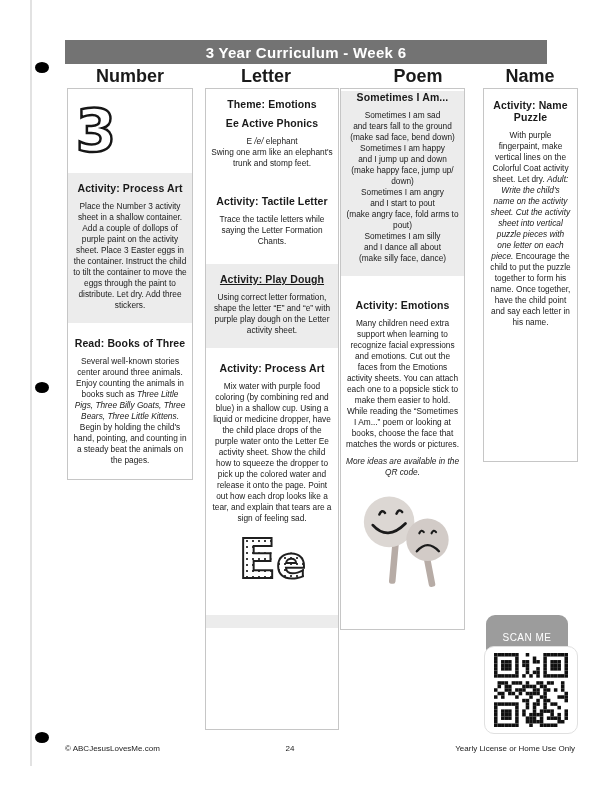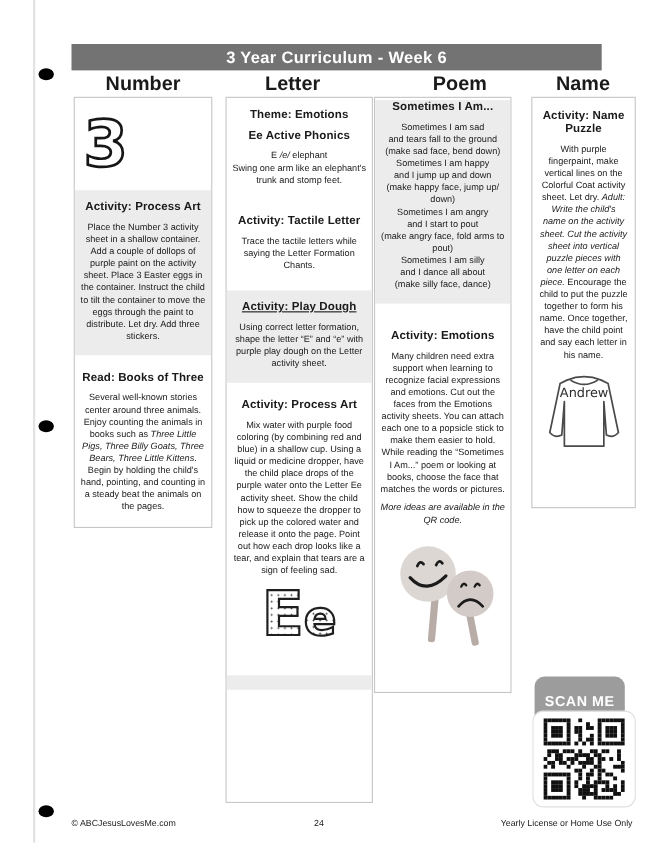--- a/index.html
+++ b/index.html
@@ -68,22 +68,22 @@
   .col-poem .white-blk { padding-top:16px; }
   .faces-wrap { margin-top:10px; }
 
   
   .col-name .blk { padding:8px 6px; }
   .shirt-wrap { margin-top:10px; }
 
   
   .scan-badge {
     position:absolute; left:486px; top:615px; width:82px; height:44px;
-    background:#9c9c9c; border-radius:9px; color:#fff; font-weight:bold;
-    font-size:13px; display:flex; align-items:center; justify-content:center; letter-spacing:.5px;
+    background:#9c9c9c; border-radius:9px; color:#fff; font-weight:normal;
+    font-size:10px; display:flex; align-items:center; justify-content:center; letter-spacing:.5px;
   }
   .scan-badge::after {
     content:""; position:absolute; left:8px; bottom:-8px;
     border:8px solid transparent; border-top-color:#9c9c9c; border-left-color:#9c9c9c;
     border-bottom-width:0; border-right-width:4px;
   }
   .qr-box {
     position:absolute; left:484px; top:646px; width:92px; height:86px;
     background:#fff; border:1.5px solid #e0e0e0; border-radius:10px;
     display:flex; align-items:center; justify-content:center;
@@ -190,29 +190,20 @@
           <path d="M82,76 Q95,61 109,76" stroke="#1b1b1b" stroke-width="3" fill="none" stroke-linecap="round"></path>
         </svg>
       </div>
     </div>
   </section>
 
   <section class="col col-name">
     <div class="blk">
       <h4>Activity: Name Puzzle</h4>
       <p><span>With purple fingerpaint, make vertical lines on the Colorful Coat activity sheet. Let dry. </span><span class="it">Adult: Write the child's name on the activity sheet. Cut the activity sheet into vertical puzzle pieces with one letter on each piece.</span><span> Encourage the child to put the puzzle together to form his name. Once together, have the child point and say each letter in his name.</span></p>
-      <div class="shirt-wrap">
-        <svg width="78" height="76" viewBox="0 0 100 96">
-          <g fill="#ffffff" stroke="#4a4a4a" stroke-width="2" stroke-linejoin="round">
-            <path d="M30,9 Q50,1 70,9 L78,13 L90,70 Q84,77 76,73 L73,34 L73,86 L27,86 L27,34 L24,73 Q16,77 10,70 L22,13 Z"></path>
-            <path d="M34,9 Q50,19 66,9" fill="none"></path>
-          </g>
-          <text x="50" y="29" text-anchor="middle" font-size="15" fill="#2c2c2c" font-family="DejaVu Sans, sans-serif">Andrew</text>
-        </svg>
-      </div>
     </div>
   </section>
 
   <div class="scan-badge">SCAN ME</div>
   <div class="qr-box">
     <svg id="qr" width="74" height="74" viewBox="0 0 73.5 73.5" fill="#101010">
         <rect x="0.0" y="0.0" width="3.5" height="3.5"></rect>
         <rect x="3.5" y="0.0" width="3.5" height="3.5"></rect>
         <rect x="7.0" y="0.0" width="3.5" height="3.5"></rect>
         <rect x="10.5" y="0.0" width="3.5" height="3.5"></rect>

